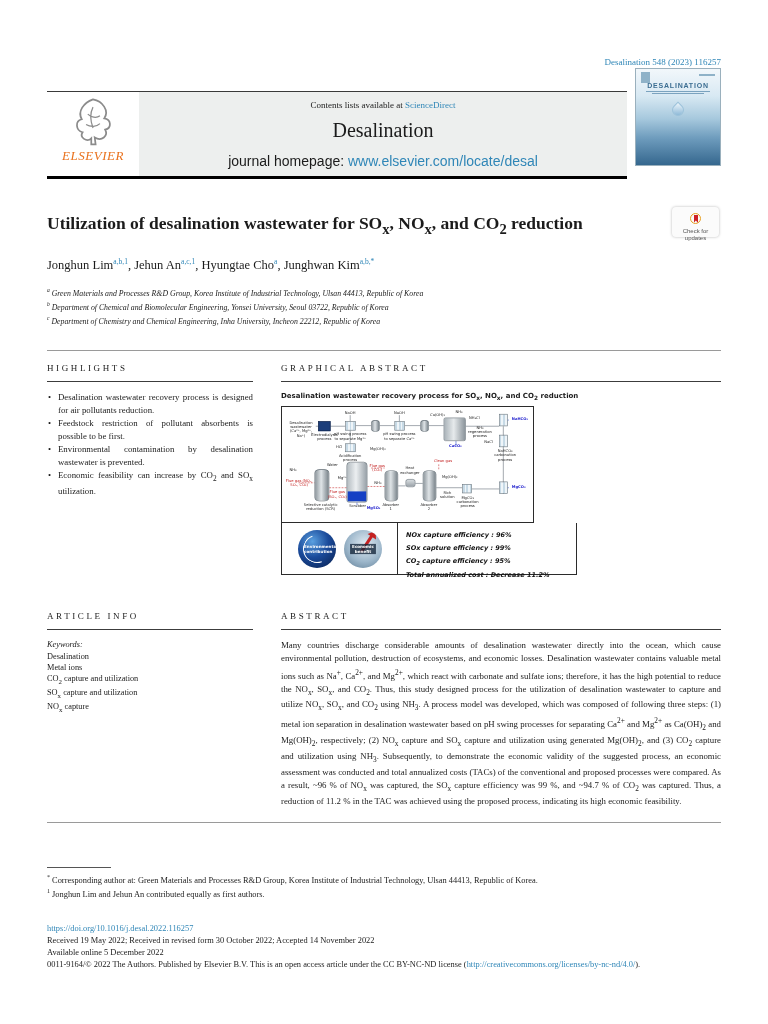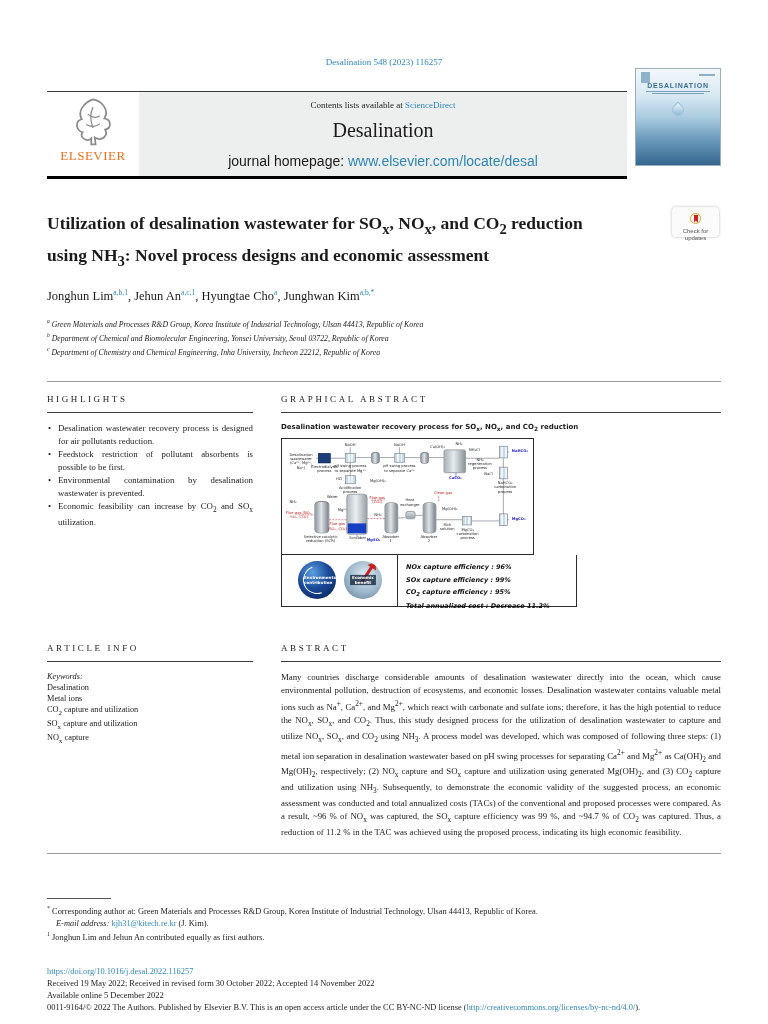--- a/index.html
+++ b/index.html
@@ -3,27 +3,27 @@
 <meta charset="utf-8">
 <style>
   * { margin:0; padding:0; box-sizing:border-box; }
   body { margin:0; background:#ffffff; }
   .page { position:relative; width:768px; height:1024px; background:#fff;
           font-family:"Liberation Serif", serif; color:#1b1b1b; overflow:hidden; }
   .wrap { position:absolute; left:47px; top:0; width:674px; }
   .lk { color:#2f86b7; text-decoration:none; cursor:pointer; }
 
   
-  .jref { padding-top:57px; text-align:center; font-size:9px; color:#2f86b7; }
+  .jref { padding-top:57px; text-align:right; font-size:9px; color:#2f86b7; }
   .hdr { position:relative; margin-top:24px; }
   .band { width:580px; border-top:1px solid #3a3a3a; border-bottom:3px solid #000;
           display:flex; }
   .logo-col { width:92px; background:#fff; text-align:center; padding-top:3px; }
   .logo-col .tree { display:block; margin:0 auto; }
-  .elsevier-word { font-size:13px; color:#e9711c; letter-spacing:.5px; margin-top:1px; }
+  .elsevier-word { font-size:13px; color:#e9711c; letter-spacing:.5px; margin-top:1px;font-style:italic; }
   .mast { flex:1; background:#edefee; text-align:center; padding:8px 4px 7px; }
   .mast .l1 { font-size:9px; }
   .mast .jtitle { font-size:20px; margin:9px 0 11px; }
   .mast .l3 { font-size:14px; font-family:"Liberation Sans", sans-serif; }
   .cover { position:absolute; right:0; top:-23px; width:86px; height:98px;
            border:1px solid #9ab0bd; overflow:hidden;
            background:linear-gradient(180deg,#f2f7fb 0%,#d8e9f3 28%,#a6c8dd 52%,#6e9cbd 72%,#35678e 100%); }
   .cover .ctitle { margin-top:13px; text-align:center; font-size:7px; letter-spacing:.8px;
                    color:#3c6e92; font-family:"Liberation Sans", sans-serif; font-weight:bold; }
   .cover .cline { height:1px; background:#7ba3bf; margin:2px 10px 0; }
@@ -134,21 +134,21 @@
         <span class="cruler"></span>
         <div class="ctitle">DESALINATION</div>
         <div class="cline"></div>
         <div class="cline" style="margin:1px 16px 0;"></div>
         <div class="drop"></div>
       </div>
     </div>
 
     <div class="title-row">
       <h1 class="atitle"><span>Utilization of desalination wastewater for SO<sub>x</sub>, NO<sub>x</sub>, and CO<sub>2</sub> reduction</span><br>
-        <span>using NH<sub>3</sub>: Novel process designs and economic assessment</span></h1>
+        </h1>
       <div class="badge">
         <span class="ring"><span class="bmk"></span></span>
         <div class="btxt">Check for updates</div>
       </div>
     </div>
 
     <div class="authors">
       <span><span>Jonghun Lim</span><sup>a,b,1</sup><span>, </span></span><span><span>Jehun An</span><sup>a,c,1</sup><span>, </span></span><span><span>Hyungtae Cho</span><sup>a</sup><span>, </span></span><span><span>Junghwan Kim</span><sup>a,b,*</sup><span></span></span>
     </div>
 
@@ -301,21 +301,20 @@
         <div class="sec-rule"></div>
         <p class="abstract">Many countries discharge considerable amounts of desalination wastewater directly into the ocean, which cause environmental pollution, destruction of ecosystems, and economic losses. Desalination wastewater contains valuable metal ions such as Na<sup>+</sup>, Ca<sup>2+</sup>, and Mg<sup>2+</sup>, which react with carbonate and sulfate ions; therefore, it has the high potential to reduce the NO<sub>x</sub>, SO<sub>x</sub>, and CO<sub>2</sub>. Thus, this study designed process for the utilization of desalination wastewater to capture and utilize NO<sub>x</sub>, SO<sub>x</sub>, and CO<sub>2</sub> using NH<sub>3</sub>. A process model was developed, which was composed of following three steps: (1) metal ion separation in desalination wastewater based on pH swing processes for separating Ca<sup>2+</sup> and Mg<sup>2+</sup> as Ca(OH)<sub>2</sub> and Mg(OH)<sub>2</sub>, respectively; (2) NO<sub>x</sub> capture and SO<sub>x</sub> capture and utilization using generated Mg(OH)<sub>2</sub>, and (3) CO<sub>2</sub> capture and utilization using NH<sub>3</sub>. Subsequently, to demonstrate the economic validity of the suggested process, an economic assessment was conducted and total annualized costs (TACs) of the conventional and proposed processes were compared. As a result, ~96 % of NO<sub>x</sub> was captured, the SO<sub>x</sub> capture efficiency was 99 %, and ~94.7 % of CO<sub>2</sub> was captured. Thus, a reduction of 11.2 % in the TAC was achieved using the proposed process, indicating its high economic feasibility.</p>
       </div>
     </div>
 
     <div class="full-rule" style="margin-top:14px;"></div>
 
     <div class="fn-rule"></div>
     <div class="fns">
       <div><sup>*</sup> <span>Corresponding author at: Green Materials and Processes R&amp;D Group, Korea Institute of Industrial Technology, Ulsan 44413, Republic of Korea.</span></div>
-      <div class="ind"><i>E-mail address:</i> <span class="lk">kjh31@kitech.re.kr</span><span> (J. Kim).</span></div>
       <div><sup>1</sup> <span>Jonghun Lim and Jehun An contributed equally as first authors.</span></div>
     </div>
 
     <div class="pub">
       <div class="lk">https://doi.org/10.1016/j.desal.2022.116257</div>
       <div>Received 19 May 2022; Received in revised form 30 October 2022; Accepted 14 November 2022</div>
       <div>Available online 5 December 2022</div>
       <div><span>0011-9164/© 2022 The Authors. Published by Elsevier B.V. This is an open access article under the CC BY-NC-ND license (</span><span class="lk">http://creativecommons.org/licenses/by-nc-nd/4.0/</span><span>).</span></div>
     </div>
 

